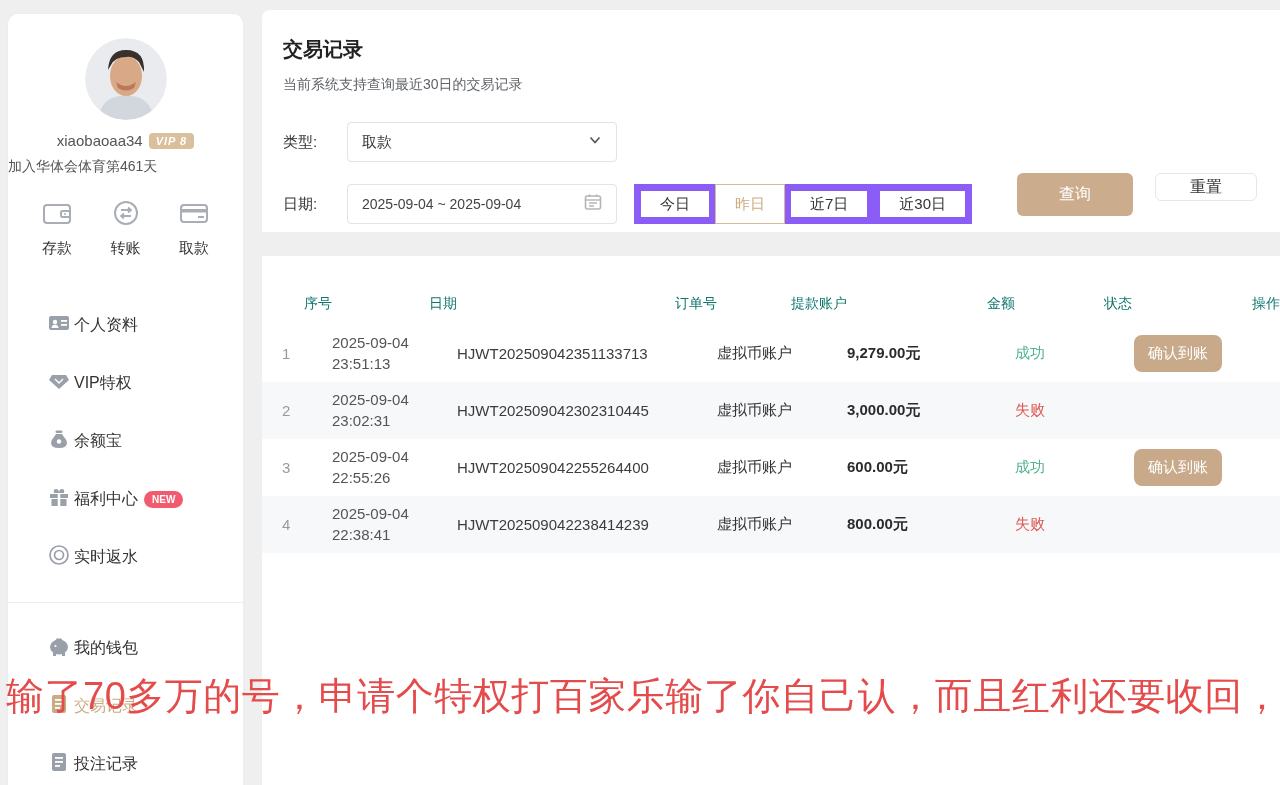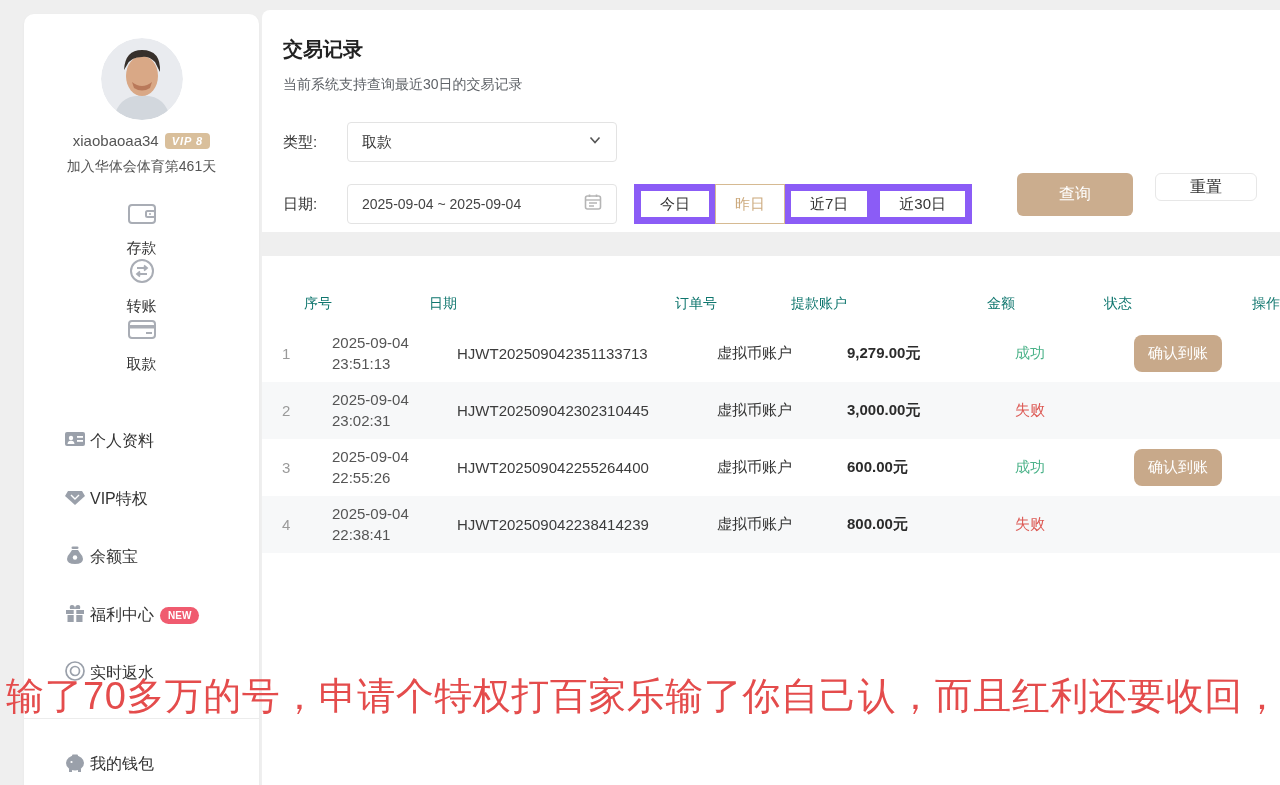--- a/index.html
+++ b/index.html
@@ -6,33 +6,33 @@
   html,body { width:1280px; height:785px; }
   body {
     position:relative;
     background:#efefef;
     font-family:"Liberation Sans","DejaVu Sans",sans-serif;
     color:#333;
     overflow:hidden;
   }
   
   .sidebar {
-    position:absolute; left:24px; top:14px; width:235px; bottom:0;
+    position:absolute; left:8px; top:14px; width:235px; bottom:0;
     background:#fff; border-radius:10px 10px 0 0;
     box-shadow:0 1px 3px rgba(0,0,0,.04);
   }
   .avatar { width:82px; height:82px; border-radius:50%; margin:24px auto 0; overflow:hidden; display:block; }
   .user-row { display:flex; align-items:center; justify-content:center; gap:6px; margin-top:12px; }
   .username { font-size:15px; color:#555; }
   .vip-badge {
     background:#d9bf9b; color:#fff; font-size:11px; font-weight:bold; font-style:italic;
     border-radius:4px; padding:2px 7px; letter-spacing:1px;
   }
-  .join-text { text-align:center; font-size:14px; color:#555; margin-top:9px; }
-  .quick-actions { display:flex; justify-content:space-between; padding:24px 34px 0 34px;flex-direction:column; }
+  .join-text { text-align:left; font-size:14px; color:#555; margin-top:9px; }
+  .quick-actions { display:flex; justify-content:space-between; padding:24px 34px 0 34px; }
   .qa-item { display:flex; flex-direction:column; align-items:center; gap:9px; cursor:pointer; }
   .qa-item svg { width:30px; height:26px; }
   .qa-label { font-size:15px; color:#333; }
   .menu { margin-top:38px; }
   .menu-item { display:flex; align-items:center; gap:4px; height:58px; padding-left:40px; cursor:pointer; font-size:16px; color:#333; }
   .menu-item svg { width:22px; height:22px; flex:0 0 22px; }
   .menu-item .stroke { stroke:#9aa0aa; fill:none; stroke-width:1.7; }
   .menu-item .fill { fill:#9aa0aa; }
   .menu-item.active { color:#cbab83; }
   .menu-item.active .fill { fill:#cbab83; }

